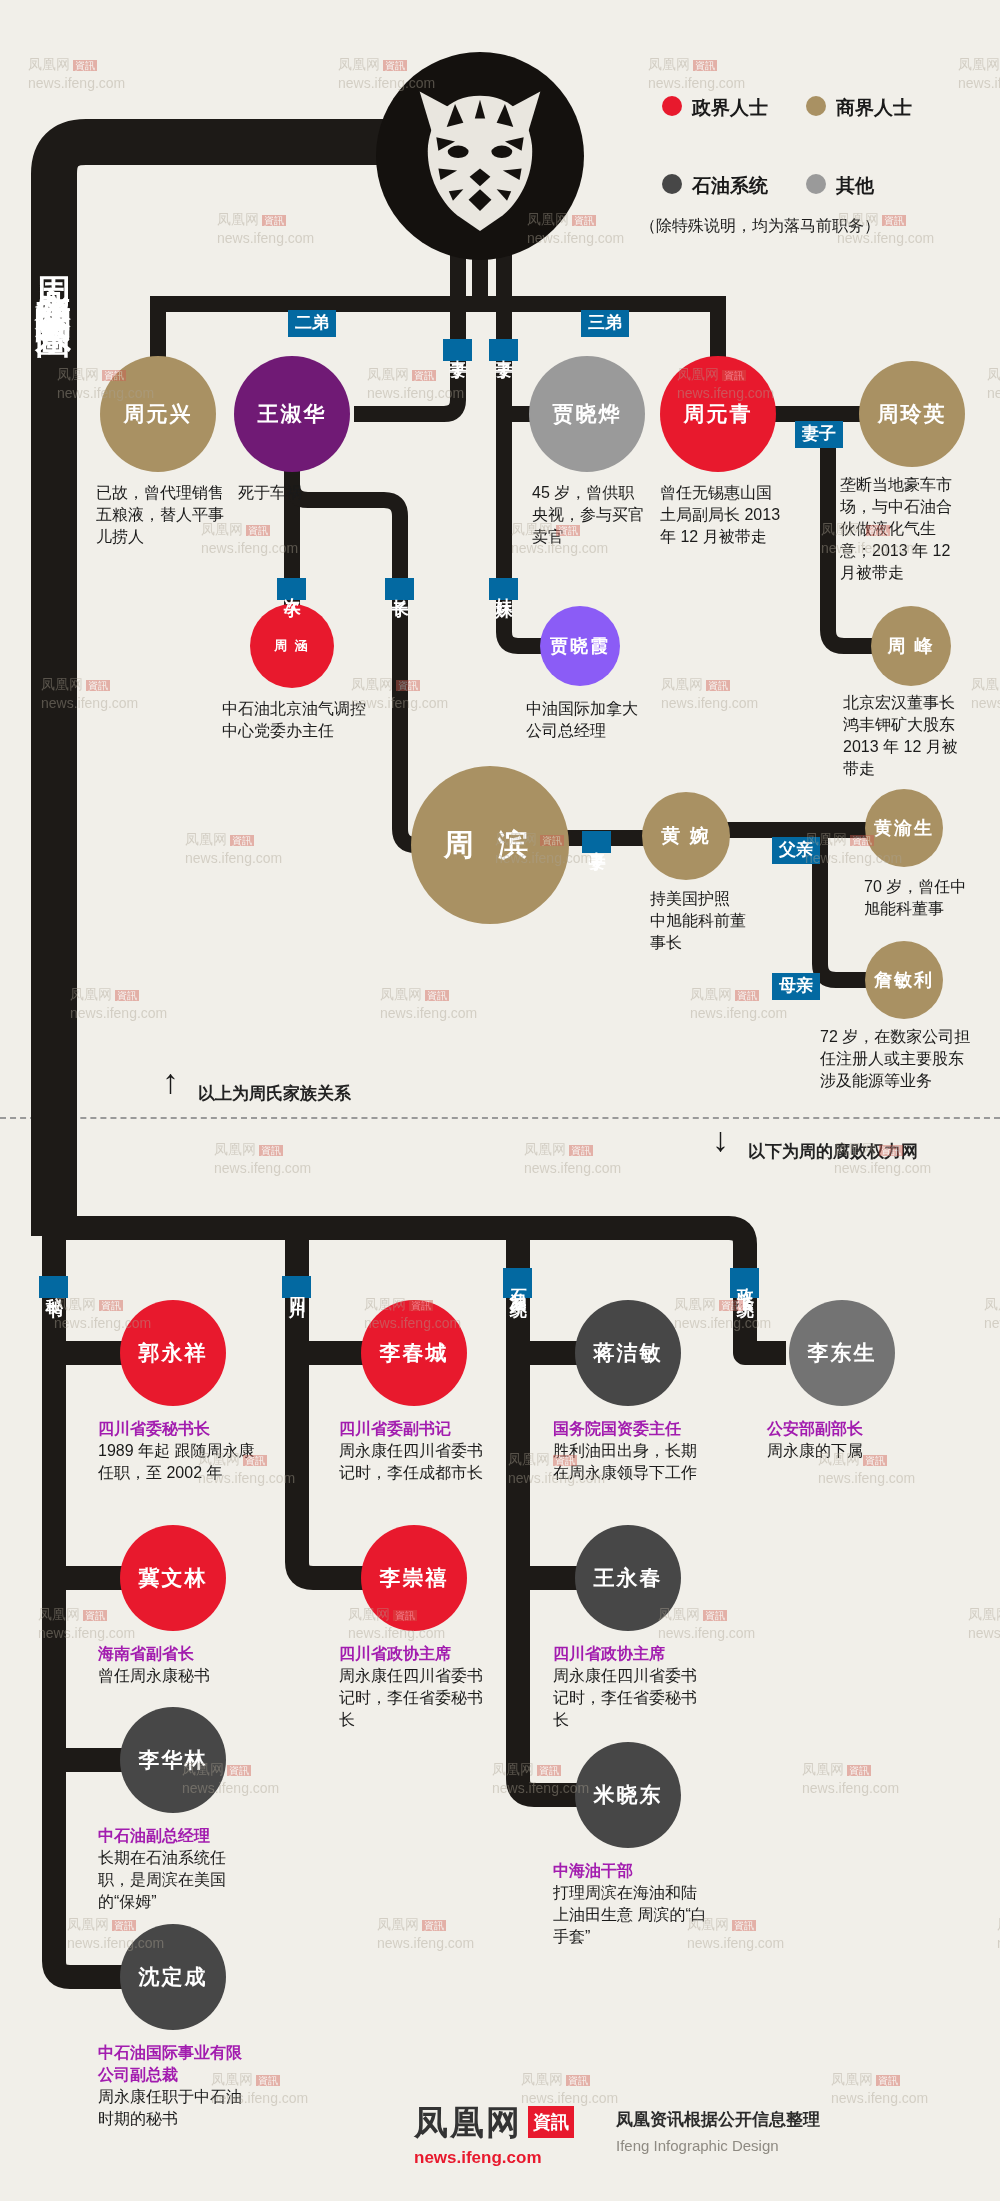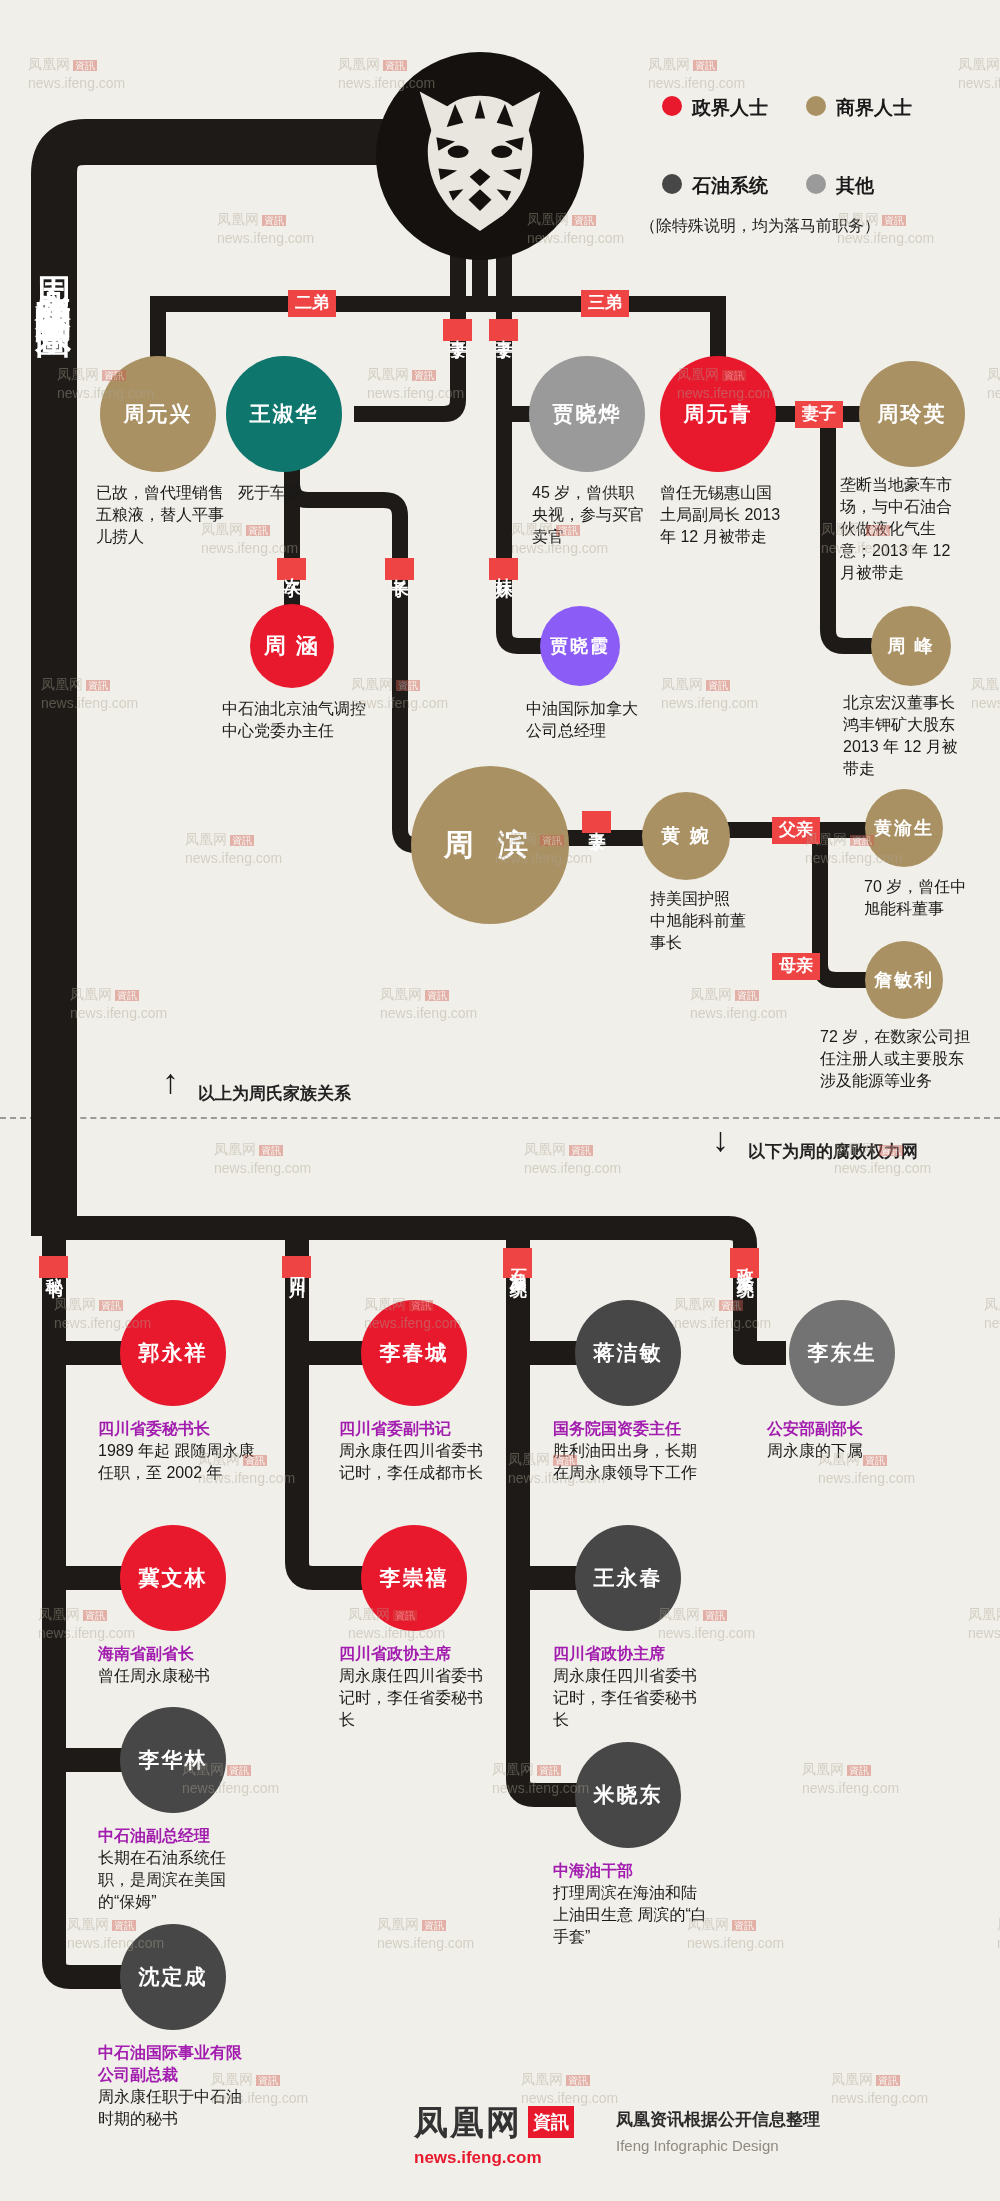--- a/index.html
+++ b/index.html
@@ -8,22 +8,22 @@
   .lines{position:absolute;left:0;top:0;z-index:2;}
   .divider{position:absolute;left:0;top:1117px;width:1000px;border-top:2px dashed #9a9a9a;z-index:1;}
   .vtitle{position:absolute;left:31px;top:248px;width:46px;z-index:3;writing-mode:vertical-rl;
           color:#fff;font-size:36px;font-weight:bold;letter-spacing:8px;text-align:center;}
   .tiger{position:absolute;left:376px;top:52px;width:208px;height:208px;z-index:3;}
   .node{position:absolute;border-radius:50%;display:flex;align-items:center;justify-content:center;z-index:4;}
   .nname{color:#fff;font-weight:bold;font-size:21px;letter-spacing:2px;text-align:center;}
   .nname.big{font-size:30px;letter-spacing:8px;}
   .desc{position:absolute;font-size:16px;line-height:1.38;color:#1a1a1a;z-index:4;}
   .rtitle{color:#a21caf;font-weight:bold;}
-  .rlabel{position:absolute;background:#ef4444;color:#fff;font-weight:bold;font-size:17px;line-height:1.1;
-          text-align:center;z-index:5;}
+  .rlabel{position:absolute;background:#0369a1;color:#fff;font-weight:bold;font-size:17px;line-height:1.1;
+          text-align:center;z-index:5;margin-top:20px;}
   .rlabel.h{padding:4px 7px;}
   .rlabel.v{writing-mode:vertical-rl;padding:7px 5px;letter-spacing:4px;}
   .legend-dot{position:absolute;width:20px;height:20px;border-radius:50%;z-index:4;}
   .legend-label{position:absolute;font-size:19px;font-weight:bold;color:#1a1a1a;z-index:4;}
   .legend-note{position:absolute;font-size:16px;color:#1a1a1a;z-index:4;}
   .arrow{position:absolute;font-size:34px;font-weight:bold;color:#1a1a1a;z-index:4;}
   .zone-note{position:absolute;font-size:17px;font-weight:600;color:#222;z-index:4;}
   .footer{position:absolute;left:414px;top:2100px;display:flex;gap:42px;z-index:4;align-items:flex-start;}
   .flogo-text{font-size:34px;font-weight:bold;color:#333;letter-spacing:2px;}
   .flogo-badge{display:inline-block;background:#e8192d;color:#fff;font-size:18px;font-weight:bold;
@@ -106,34 +106,34 @@
   <div class="legend-label" style="left:836px;top:95px;">商界人士</div>
   <div class="legend-dot" style="left: 662px; top: 174px; background: rgb(71, 71, 71);"></div>
   <div class="legend-label" style="left:692px;top:173px;">石油系统</div>
   <div class="legend-dot" style="left: 806px; top: 174px; background: rgb(154, 154, 154);"></div>
   <div class="legend-label" style="left:836px;top:173px;">其他</div>
   <div class="legend-note" style="left:640px;top:216px;">（除特殊说明，均为落马前职务）</div>
 
   <div class="node" style="left: 100px; top: 356px; width: 116px; height: 116px; background: rgb(169, 145, 99);">
       <span class="nname">周元兴</span>
     </div>
-  <div class="node" style="left: 226px; top: 356px; width: 116px; height: 116px; background: #0f766e;">
+  <div class="node" style="left: 234px; top: 356px; width: 116px; height: 116px; background: #701a75;">
       <span class="nname">王淑华</span>
     </div>
   <div class="node" style="left: 529px; top: 356px; width: 116px; height: 116px; background: rgb(154, 154, 154);">
       <span class="nname">贾晓烨</span>
     </div>
   <div class="node" style="left: 660px; top: 356px; width: 116px; height: 116px; background: rgb(232, 25, 45);">
       <span class="nname">周元青</span>
     </div>
   <div class="node" style="left: 859px; top: 361px; width: 106px; height: 106px; background: rgb(169, 145, 99);">
       <span class="nname">周玲英</span>
     </div>
   <div class="node" style="left: 250px; top: 604px; width: 84px; height: 84px; background: rgb(232, 25, 45);">
-      <span class="nname" style="font-size:22px;">周 涵</span>
+      <span class="nname" style="font-size:13px;">周 涵</span>
     </div>
   <div class="node" style="left: 540px; top: 606px; width: 80px; height: 80px; background: #8b5cf6;">
       <span class="nname" style="font-size:18px;">贾晓霞</span>
     </div>
   <div class="node" style="left: 871px; top: 606px; width: 80px; height: 80px; background: rgb(169, 145, 99);">
       <span class="nname" style="font-size:18px;">周 峰</span>
     </div>
   <div class="node" style="left: 411px; top: 766px; width: 158px; height: 158px; background: rgb(169, 145, 99);">
       <span class="nname big">周 滨</span>
     </div>

